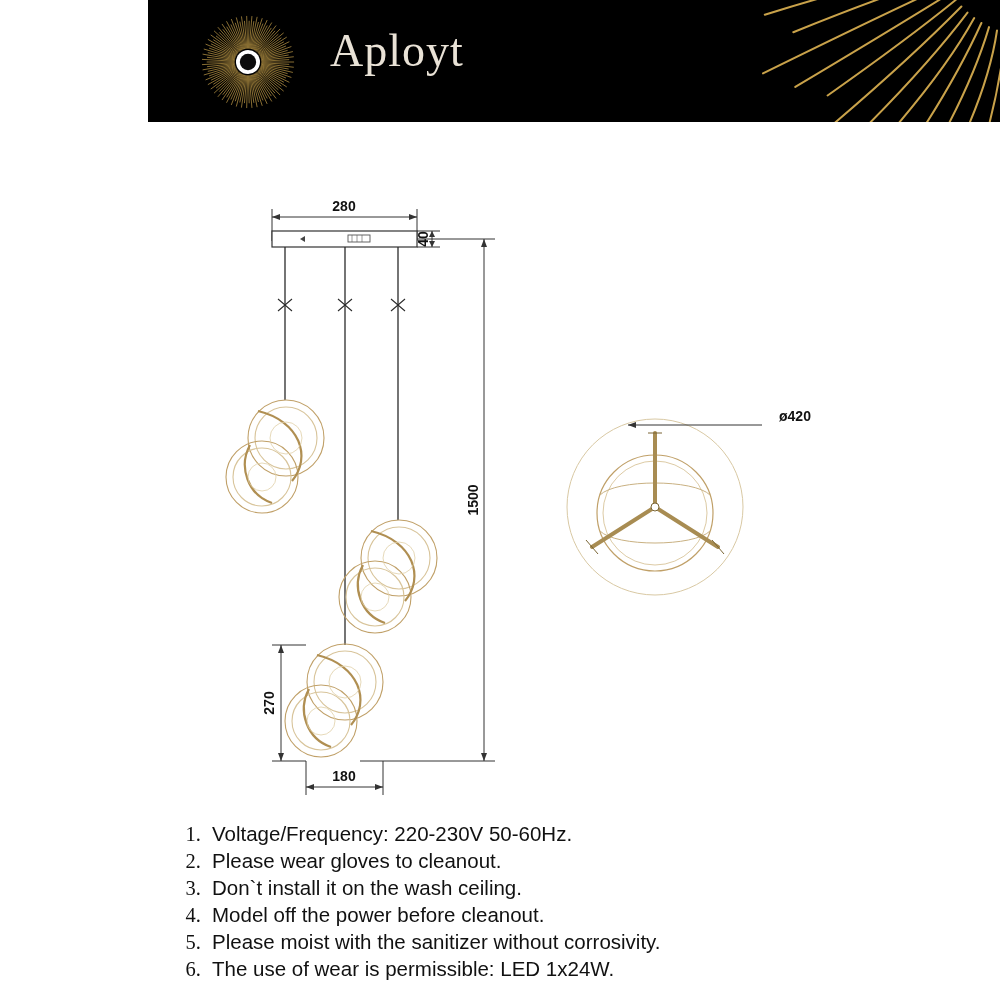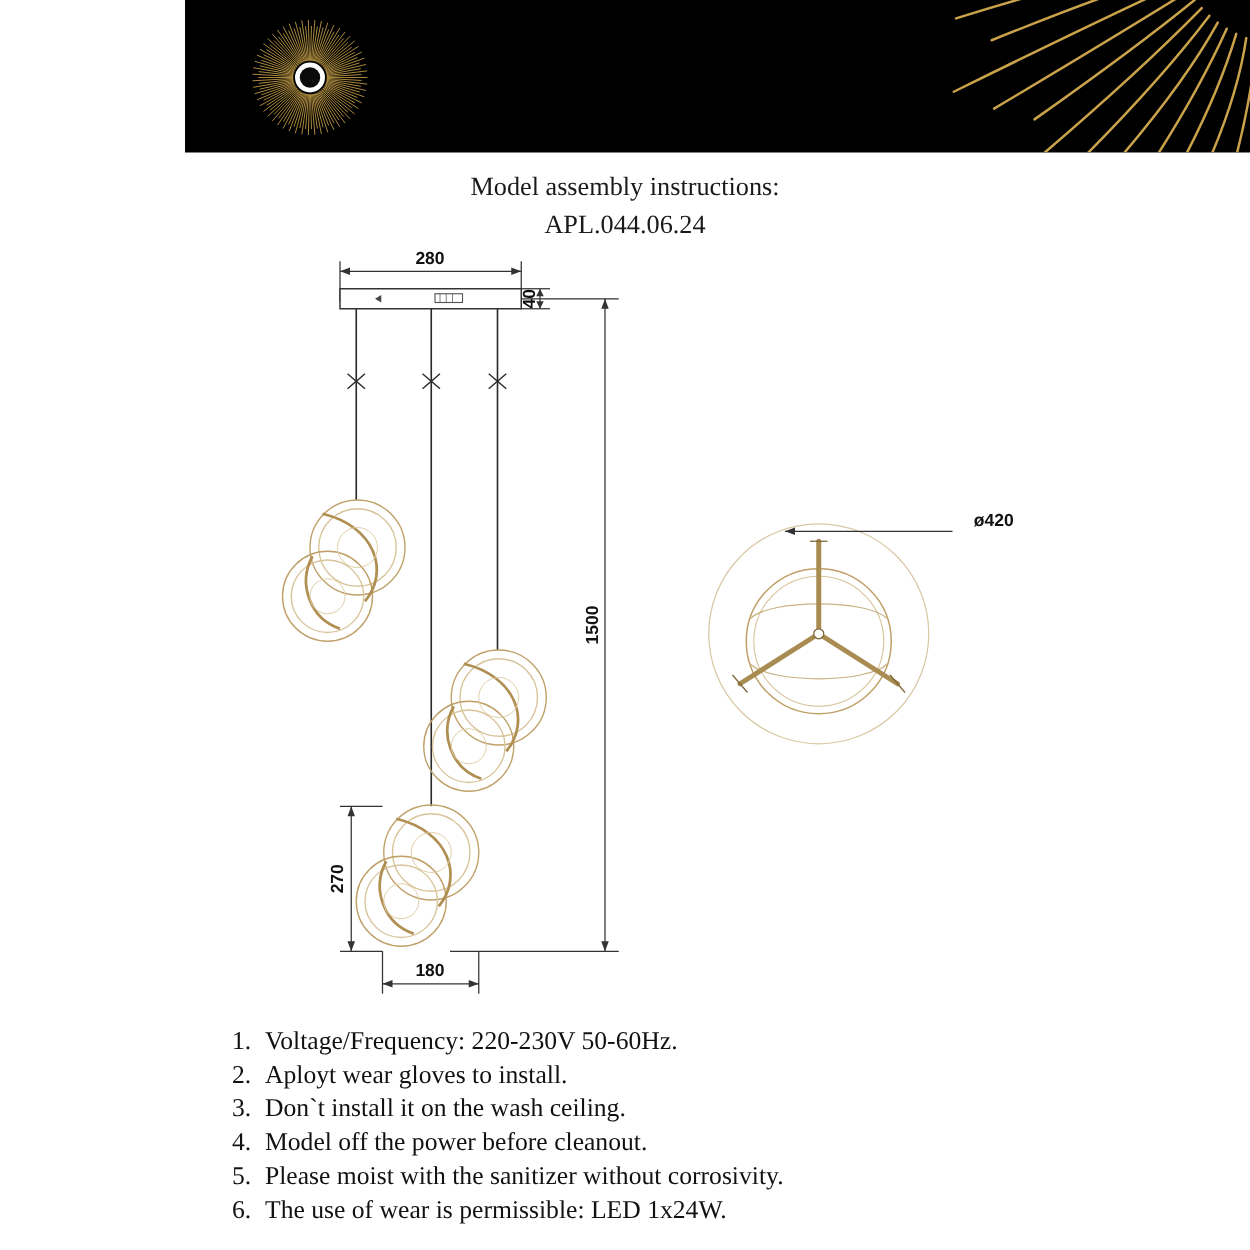--- a/index.html
+++ b/index.html
@@ -84,21 +84,21 @@
     left: 160px;
     top: 820px;
     width: 800px;
   }
   .instructions ol {
     margin: 0;
     padding: 0 0 0 46px;
     list-style: decimal;
   }
   .instructions li {
-    font-family: Liberation Serif, serif;
+    font-family: Liberation Sans, sans-serif;
     font-size: 20.5px;
     line-height: 27px;
     color: #111;
     padding-left: 6px;
   }
   .instructions li::marker {
     font-family: "Liberation Serif", serif;
   }
   .dim-label {
     font-family: "Liberation Sans", sans-serif;
@@ -226,20 +226,21 @@
             <line x1="63.64" y1="46.83" x2="96.75" y2="39.13"></line>
             <line x1="63.79" y1="47.61" x2="92.37" y2="42.67"></line>
             <line x1="63.91" y1="48.40" x2="97.69" y2="44.53"></line>
             <line x1="63.98" y1="49.20" x2="92.93" y2="47.55"></line>
           </g>
       </g>
       <circle cx="50" cy="50" r="12.5" fill="#ffffff"></circle>
       <circle cx="50" cy="50" r="8.5" fill="#0b0b0b"></circle>
     </svg>
 
+    <div class="brand-text">Aployt</div>
 
     <svg class="fan" viewBox="0 0 320 122">
       <g id="fanrays" stroke="#c9a24a" stroke-width="2" stroke-linecap="round" fill="none">
           <path d="M342.3 35.8 Q355.3 105.7 332.3 195.5"></path>
           <path d="M333.7 34.9 Q337.3 114.7 304.9 214.6"></path>
           <path d="M325.3 33.1 Q317.5 121.8 273.7 230.5"></path>
           <path d="M317.0 30.5 Q307.4 95.6 261.8 180.7"></path>
           <path d="M309.0 27.1 Q287.6 99.1 230.1 191.1"></path>
           <path d="M301.4 23.0 Q266.5 100.2 195.7 197.5"></path>
           <path d="M294.2 18.1 Q264.4 72.3 198.5 146.4"></path>
@@ -249,22 +250,20 @@
           <path d="M271.0 -7.4 Q211.2 29.8 115.3 86.9"></path>
           <path d="M266.9 -15.0 Q193.0 19.2 83.0 73.4"></path>
           <path d="M263.5 -23.0 Q206.4 -5.4 113.3 32.2"></path>
           <path d="M260.9 -31.3 Q190.9 -18.3 84.8 14.7"></path>
           <path d="M259.1 -39.7 Q176.4 -33.6 57.7 -7.4"></path>
           <path d="M258.2 -48.3 Q196.3 -53.3 98.5 -38.3"></path>
         </g>
     </svg>
   </div>
 
-  <div class="title-1">Model assembly instructions:</div>
-  <div class="title-2">APL.044.06.24</div>
 
   <svg id="drawing" viewBox="0 0 1000 610">
 
     <g stroke="#333" stroke-width="1" fill="none">
       <line x1="272" y1="14" x2="272" y2="46"></line>
       <line x1="417" y1="14" x2="417" y2="46"></line>
       <line x1="272" y1="22" x2="417" y2="22"></line>
       <path d="M272 22 l8 -3 v6 z" fill="#333" stroke="none"></path>
       <path d="M417 22 l-8 -3 v6 z" fill="#333" stroke="none"></path>
     </g>
@@ -385,21 +384,21 @@
     <g stroke="#333" stroke-width="1" fill="none">
       <line x1="628" y1="230" x2="762" y2="230"></line>
       <path d="M628 230 l8 -3 v6 z" fill="#333" stroke="none"></path>
     </g>
     <text class="dim-label" x="795" y="226" text-anchor="middle">ø420</text>
   </svg>
 
   <div class="instructions">
     <ol>
       <li>Voltage/Frequency: 220-230V 50-60Hz.</li>
-      <li>Aployt wear gloves to install.</li>
+      <li>Please wear gloves to cleanout.</li>
       <li>Don`t install it on the wash ceiling.</li>
       <li>Model off the power before cleanout.</li>
       <li>Please moist with the sanitizer without corrosivity.</li>
       <li>The use of wear is permissible: LED 1x24W.</li>
     </ol>
   </div>
 
 </div>
 
 </body></html>

